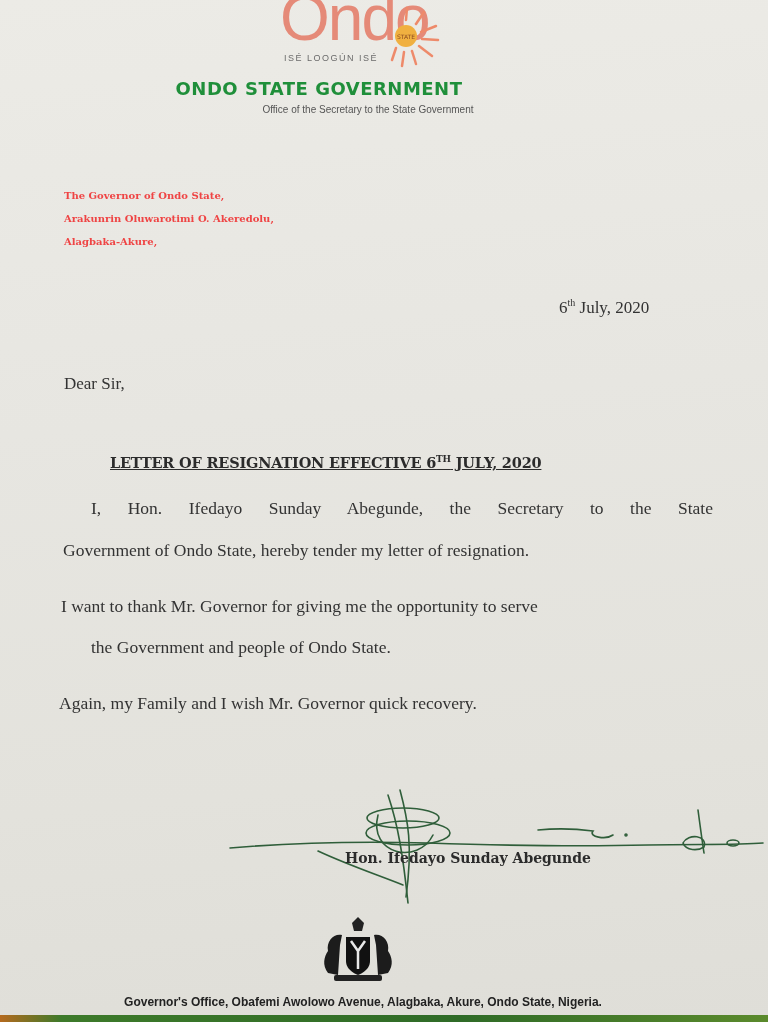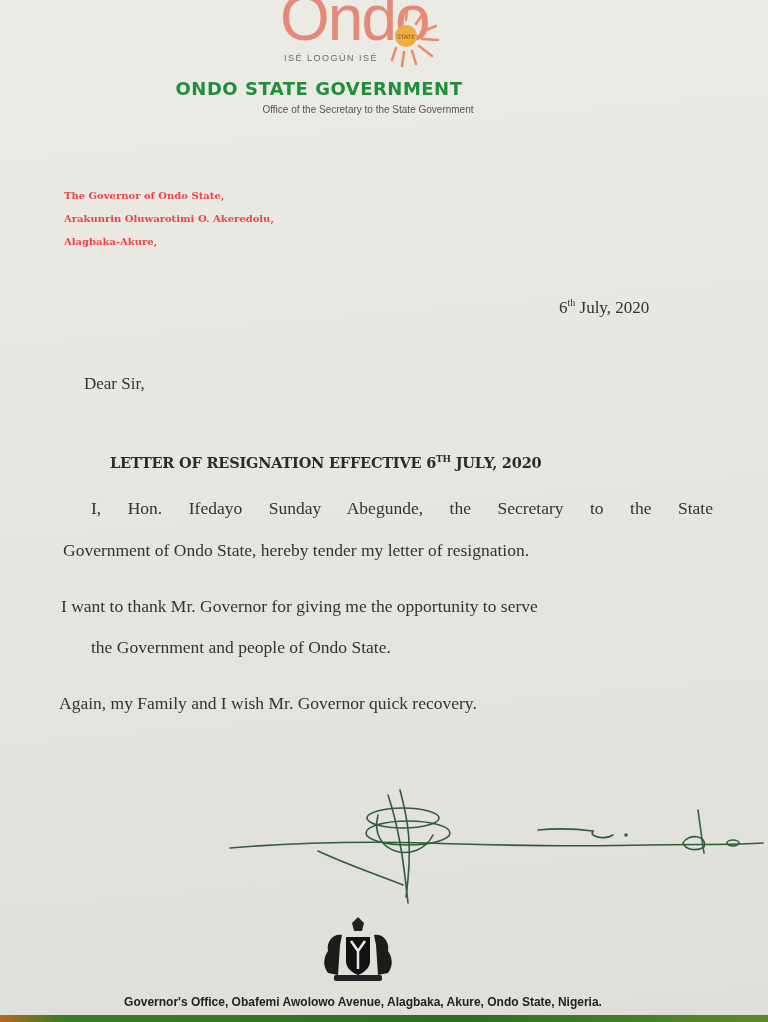--- a/index.html
+++ b/index.html
@@ -28,24 +28,24 @@
   .gov-sub {
     left:0; width:736px; top:104px; text-align:center;
     font-family:"Liberation Sans", sans-serif; font-size:10px; color:#555;
   }
   .addr {
     left:64px; top:184px; font-family:"DejaVu Serif", serif; font-weight:bold;
     font-size:10px; line-height:23px; color:#ef4444;
   }
   .date { left:559px; top:297px; font-size:17px; color:#333; font-family:"Liberation Serif", serif;text-align:right; }
   .date sup { font-size:10px; }
-  .salute { left:64px; top:374px; font-size:17px; font-family:"Liberation Serif", serif; color:#333;margin-left:20px; }
+  .salute { left:64px; top:374px; font-size:17px; font-family:"Liberation Serif", serif; color:#333; }
   .subject {
     left:110px; top:454px; font-family:"DejaVu Serif", serif; font-weight:bold;
-    font-size:14.5px; color:#2b2b2b; letter-spacing:-0.2px;
+    font-size:14.5px; color:#2b2b2b; text-decoration:underline; letter-spacing:-0.2px;
   }
   .subject sup { font-size:9px; }
   .para {
     font-family:"Liberation Serif", serif; font-size:17.5px; color:#333;
   }
   .p1a { left:63px; top:498px; width:622px; text-align:justify; text-align-last:justify;margin-left:28px; }
   .p1b { left:63px; top:540px; }
   .p2a { left:61px; top:596px; }
   .p2b { left:61px; top:637px;margin-left:30px; }
   .p3  { left:59px; top:693px; }
@@ -113,20 +113,21 @@
   <path d="M150 30 C140 70, 190 80, 205 50"></path>
   <path d="M90 66 C120 80, 150 90, 175 100"></path>
   <path d="M310 45 C330 43, 350 44, 365 46 C360 52, 378 55, 385 50"></path>
   <path d="M470 25 C472 40, 474 55, 476 68"></path>
   <path d="M455 58 C460 48, 480 50, 476 62 C470 66, 458 66, 455 58"></path>
   <ellipse cx="505" cy="58" rx="6" ry="3"></ellipse>
   <circle cx="398" cy="50" r="1"></circle>
 </svg>
 
 <div class="abs closing">
+  <div>Hon. Ifedayo Sunday Abegunde</div>
 </div>
 
 <svg class="abs coat" viewBox="0 0 84 70">
   <path d="M36 8 L42 2 L48 8 L46 16 L38 16 Z" fill="#222"></path>
   <path d="M26 20 C18 18, 10 26, 12 36 C8 42, 6 50, 12 58 L22 60 L24 30 Z" fill="#1c1c1c"></path>
   <path d="M58 20 C66 18, 74 26, 72 36 C76 42, 78 50, 72 58 L62 60 L60 30 Z" fill="#1c1c1c"></path>
   <path d="M30 22 L54 22 L54 46 C54 56, 42 60, 42 60 C42 60, 30 56, 30 46 Z" fill="#111"></path>
   <path d="M35 26 L42 36 L49 26 M42 36 L42 54" stroke="#e8e8e8" stroke-width="2.5" fill="none"></path>
   <rect x="18" y="60" width="48" height="6" rx="2" fill="#222"></rect>
 </svg>

